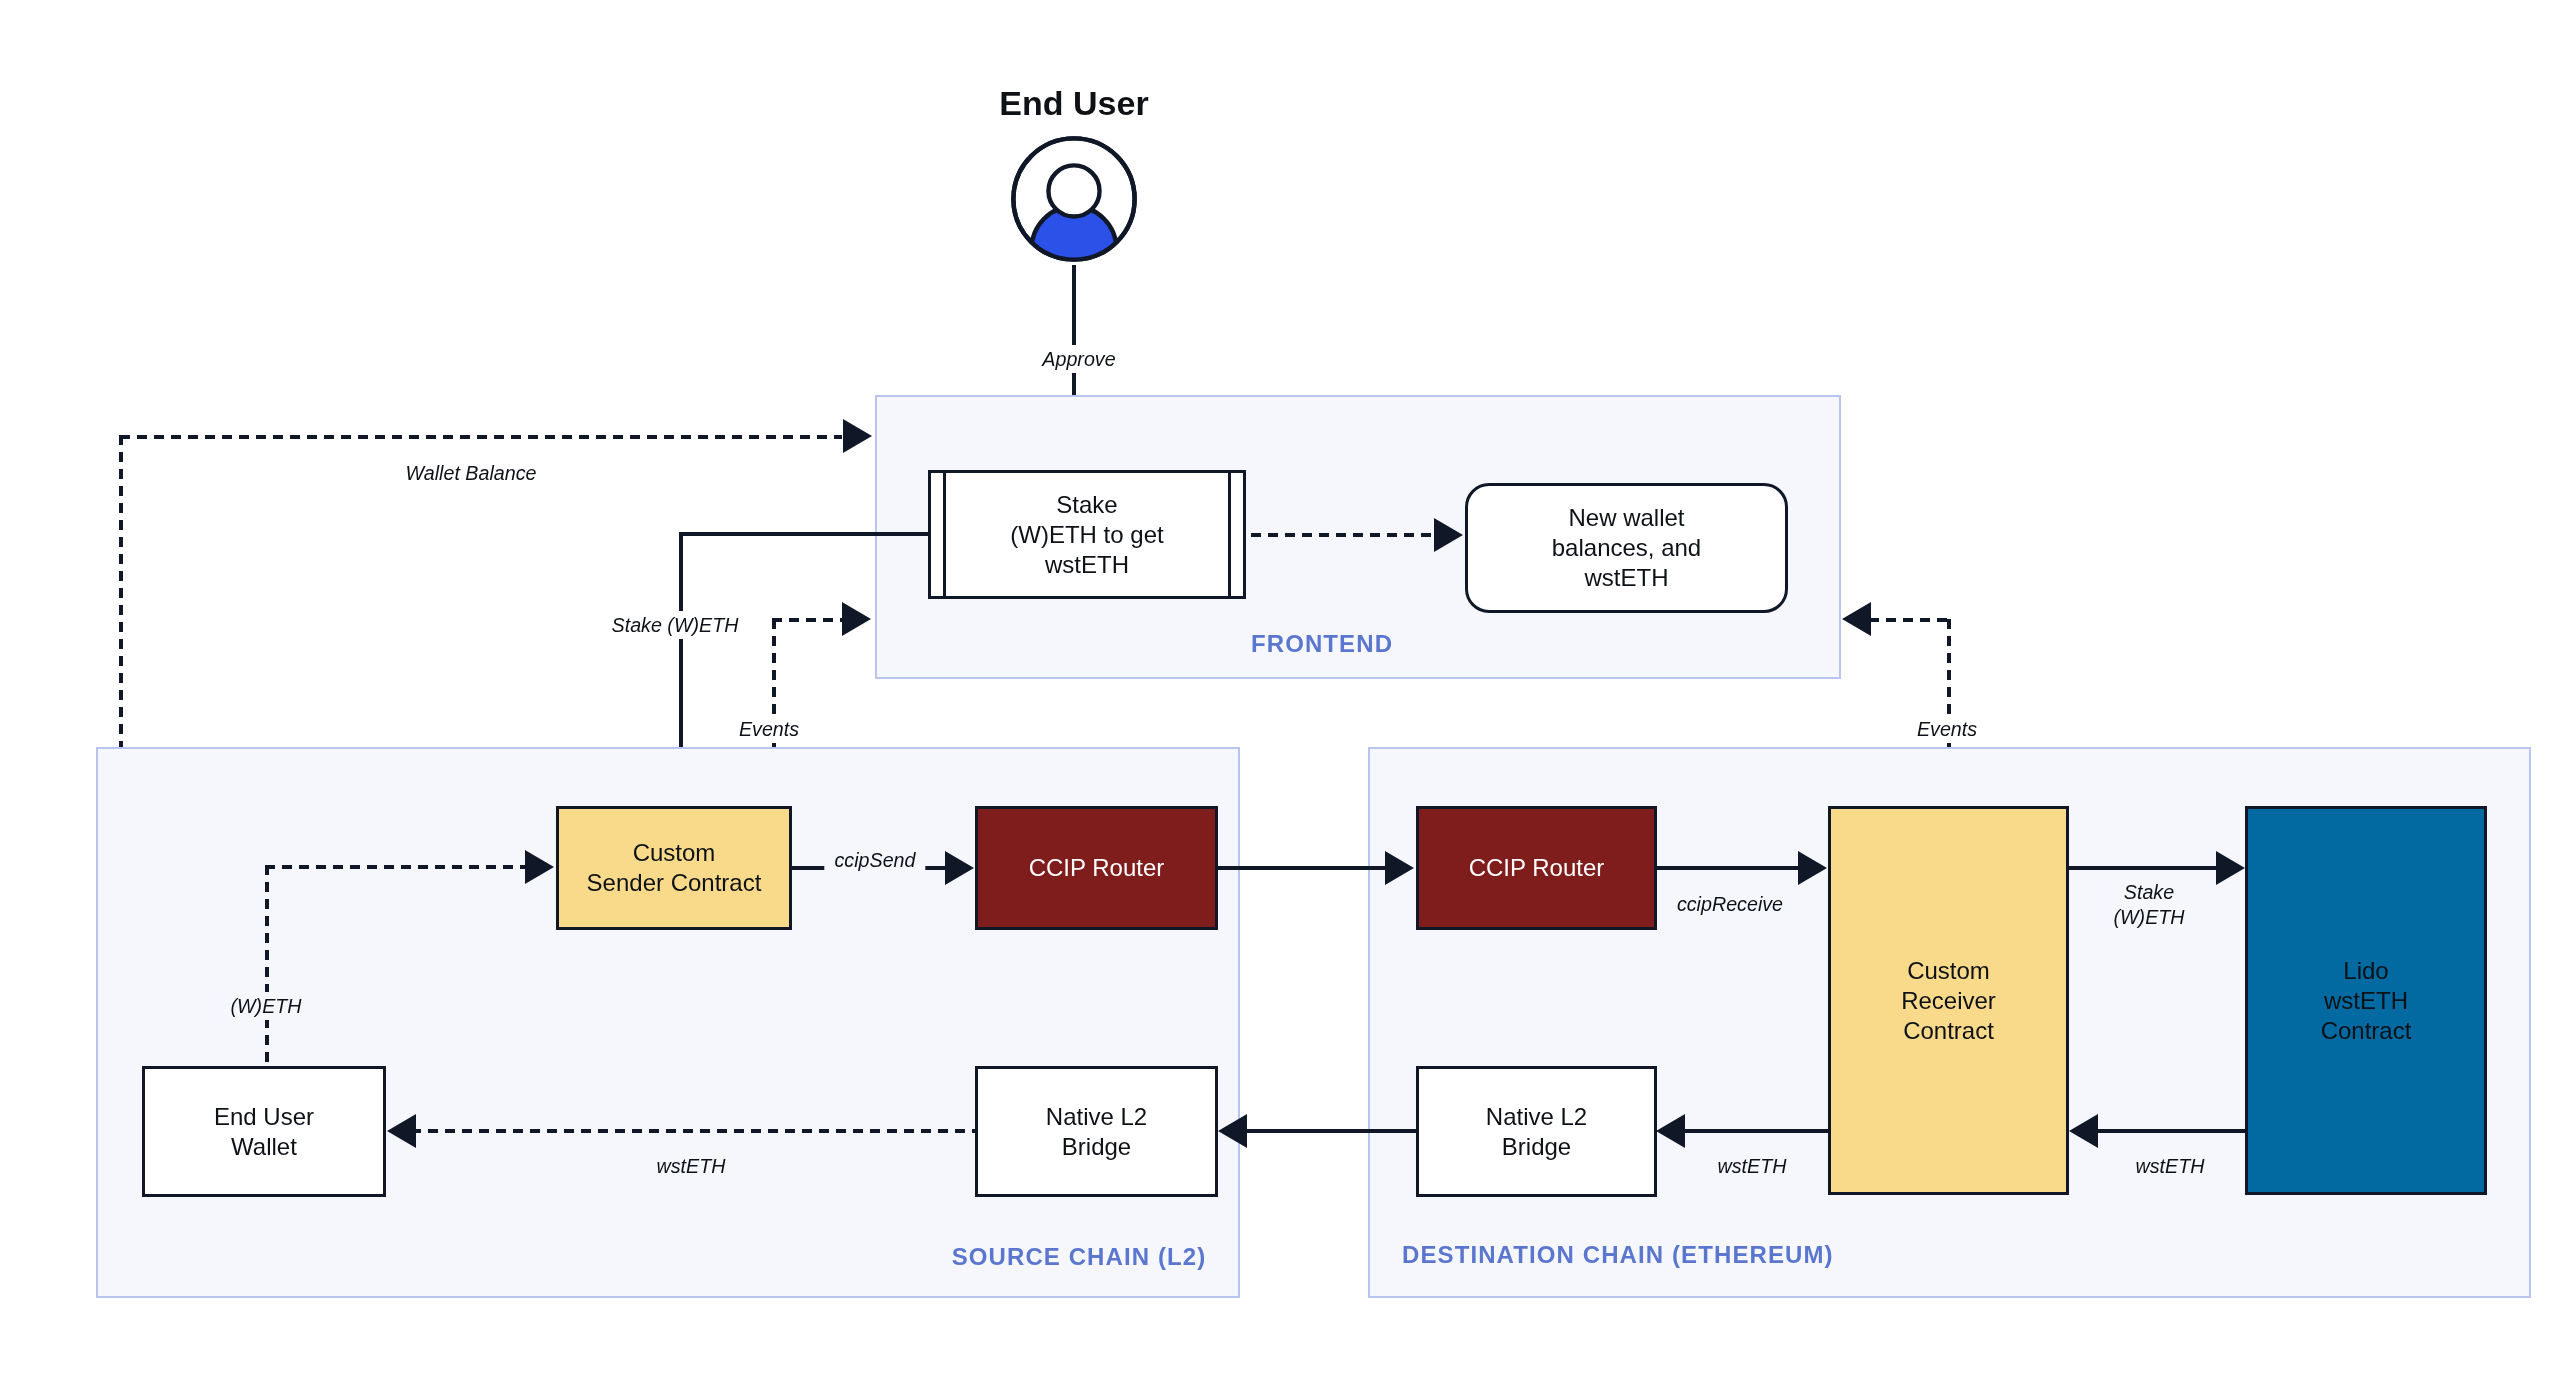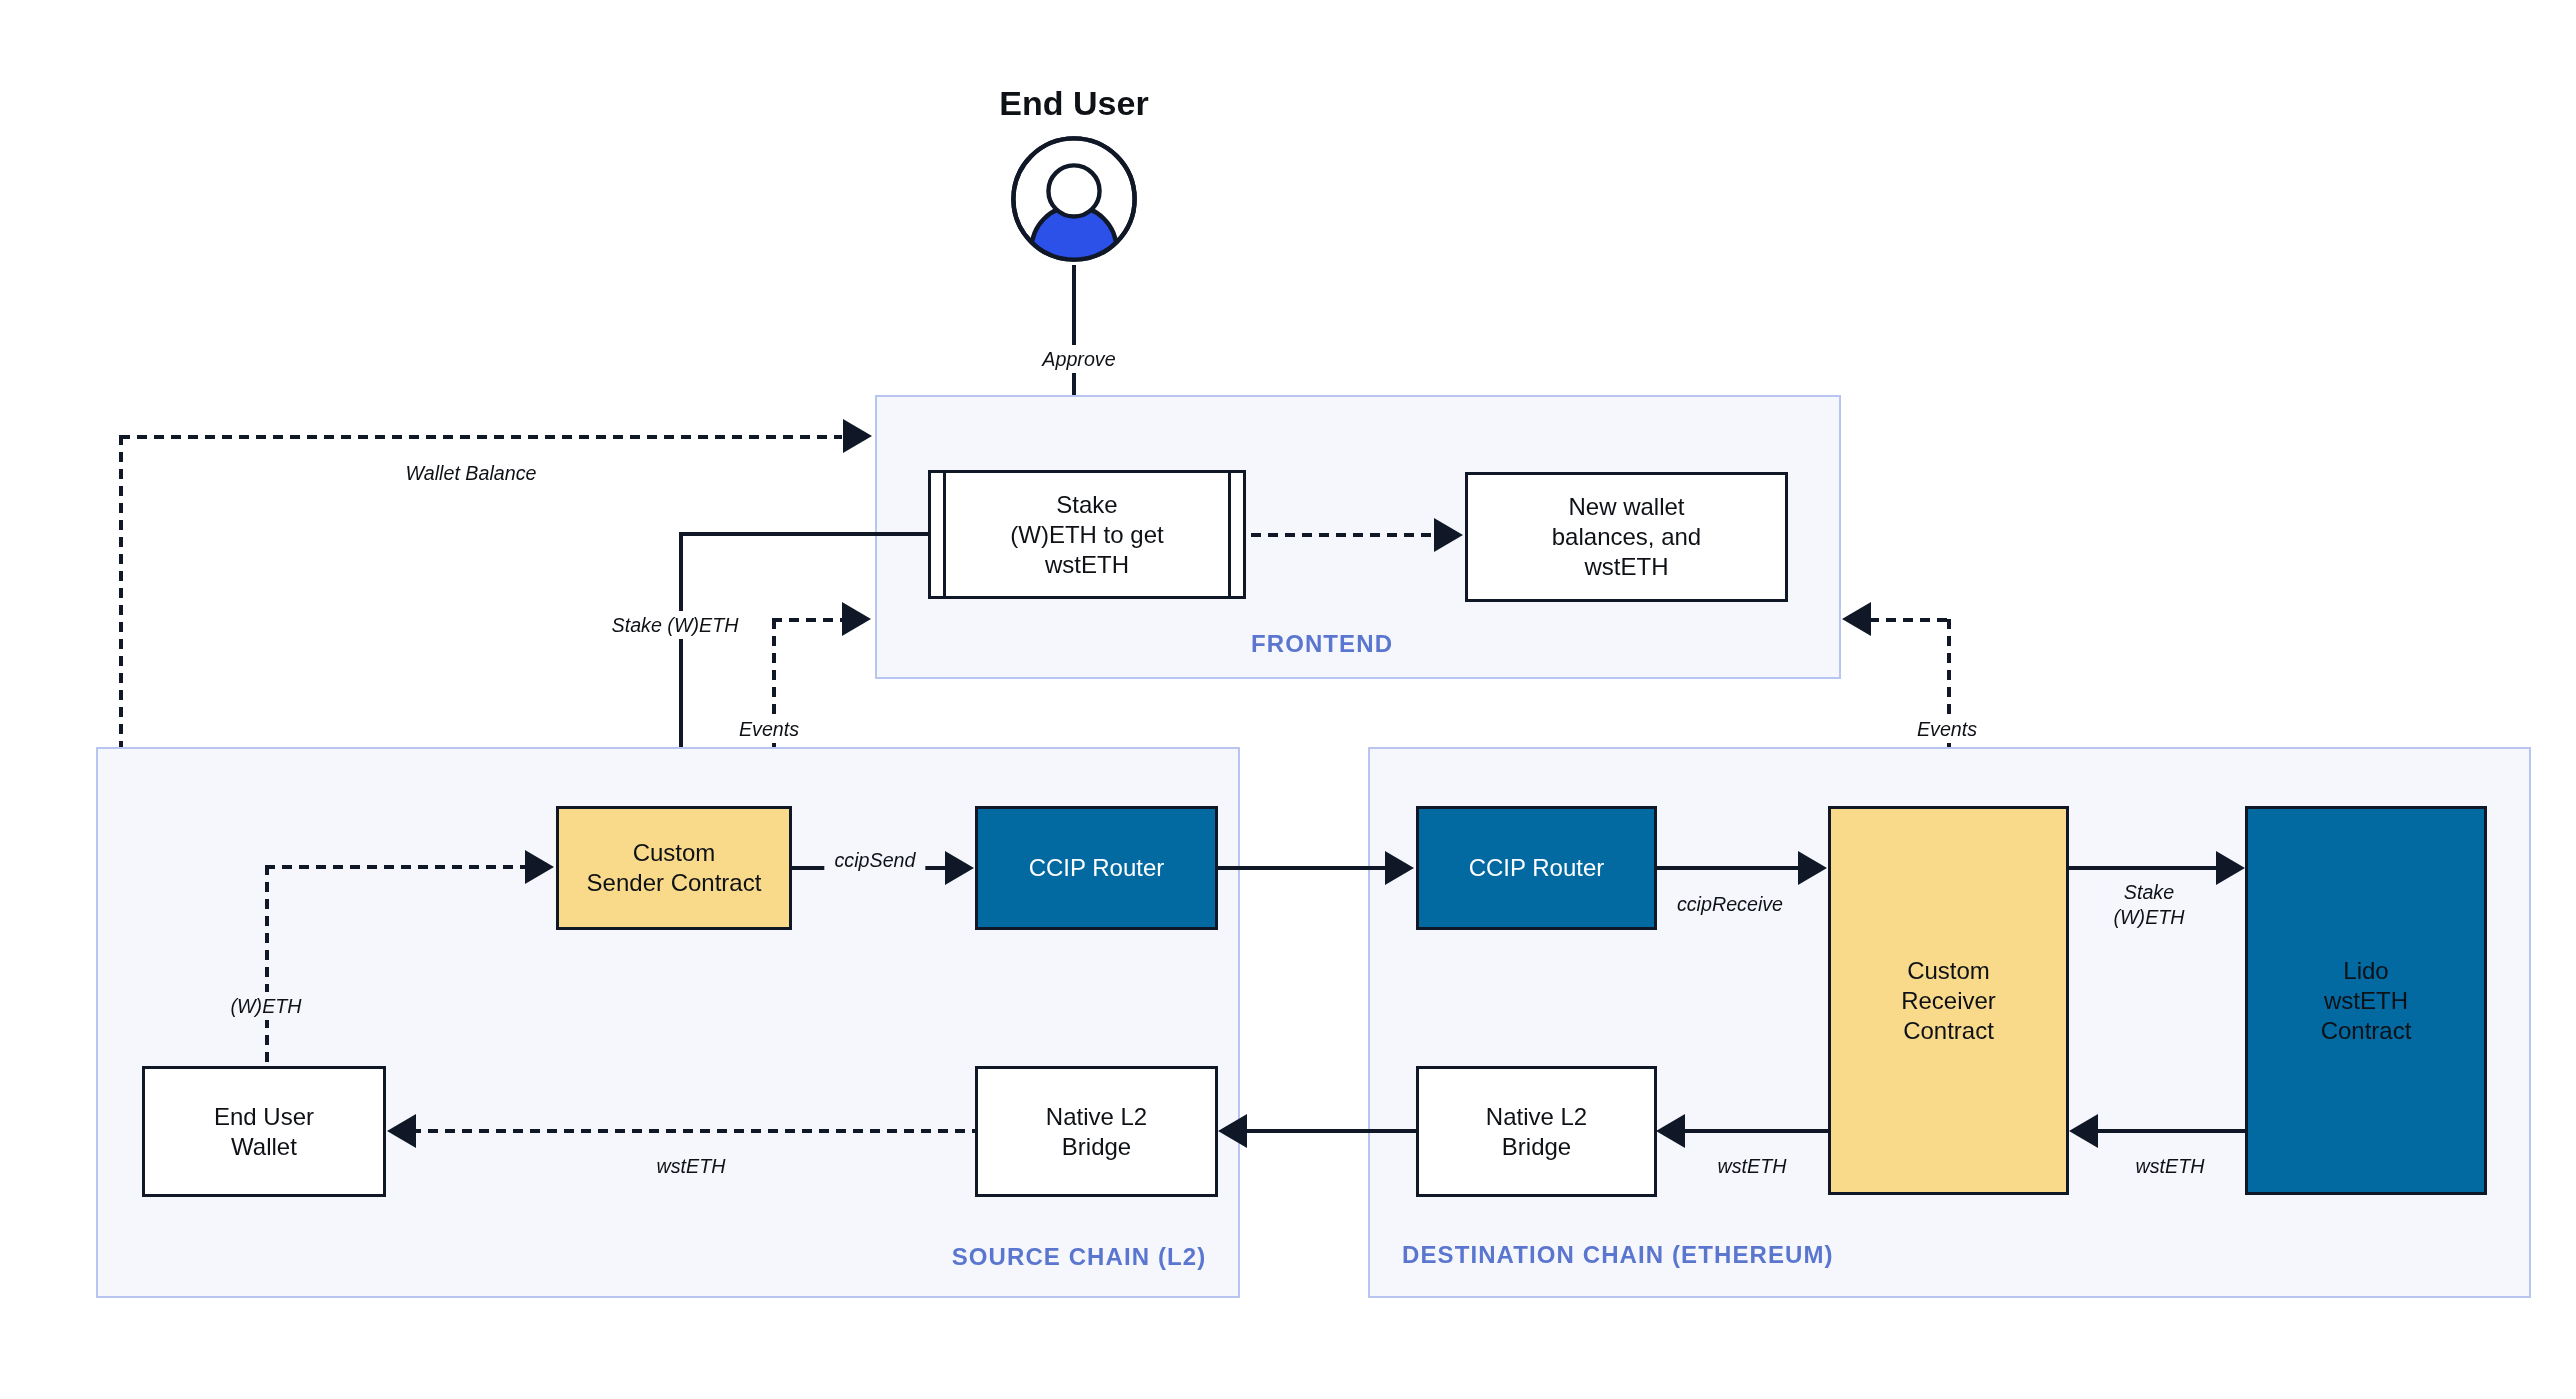--- a/index.html
+++ b/index.html
@@ -7,21 +7,21 @@
     position:relative;width:2576px;height:1361px;background:#ffffff;overflow:hidden;
     font-family:"Liberation Sans","DejaVu Sans",sans-serif;color:#0e1116;
   }
   
   .container{position:absolute;background:#f5f7fd;border:2.2px solid #b9c5f1;box-sizing:border-box;}
   .container-label{position:absolute;font-size:24px;font-weight:700;letter-spacing:1.1px;color:#5b76cf;white-space:nowrap;}
   
   .node{position:absolute;border:3.6px solid #101828;box-sizing:border-box;display:flex;align-items:center;justify-content:center;text-align:center;background:#ffffff;}
   .node .lbl{font-size:24px;line-height:30px;white-space:pre-line;}
   .node.yellow{background:#f8da8a;}
-  .node.blue{background:#0369a1;color:#ffffff;}
+  .node.blue{background:#7f1d1d;color:#ffffff;}
   .node.lavender{background:#0369a1;}
   .side-bar{position:absolute;top:0;bottom:0;width:3.6px;background:#101828;}
   
   .h-line{position:absolute;height:3.6px;background:#101828;}
   .v-line{position:absolute;width:3.6px;background:#101828;}
   .h-dash{position:absolute;height:3.6px;background:repeating-linear-gradient(90deg,#101828 0 10.2px,transparent 10.2px 17px);}
   .v-dash{position:absolute;width:3.6px;background:repeating-linear-gradient(180deg,#101828 0 10.2px,transparent 10.2px 17px);}
   .arr-r{position:absolute;width:0;height:0;border-top:17px solid transparent;border-bottom:17px solid transparent;border-left:29px solid #101828;}
   .arr-l{position:absolute;width:0;height:0;border-top:17px solid transparent;border-bottom:17px solid transparent;border-right:29px solid #101828;}
   .arr-d{position:absolute;width:0;height:0;border-left:17px solid transparent;border-right:17px solid transparent;border-top:29px solid #101828;}
@@ -63,21 +63,21 @@
   <div class="container-label centered" style="left:1322px;top:644px;">FRONTEND</div>
 
   <div class="node" style="left:928px;top:470px;width:318px;height:129px;">
     <div class="side-bar" style="left:11.7px;"></div>
     <div class="side-bar" style="right:11.7px;"></div>
     <div class="lbl">Stake
 (W)ETH to get
 wstETH</div>
   </div>
 
-  <div class="node" style="left:1465px;top:472px;width:323px;height:130px;">
+  <div class="node" style="left:1465px;top:483px;width:323px;height:130px;border-radius:24px;">
     <div class="lbl">New wallet
 balances, and
 wstETH</div>
   </div>
 
   <div class="h-dash" style="left:1251px;top:533px;width:186px;"></div>
   <div class="arr-r" style="left:1434px;top:518px;"></div>
 
   <div class="h-dash" style="left:120px;top:435px;width:722px;"></div>
   <div class="arr-r" style="left:843px;top:419px;"></div>

